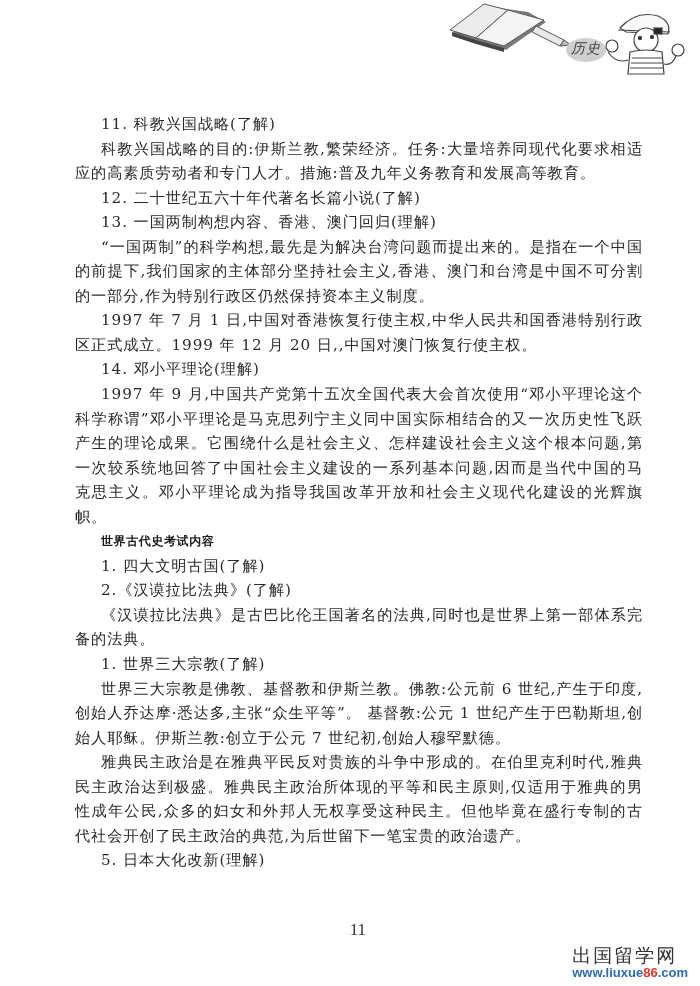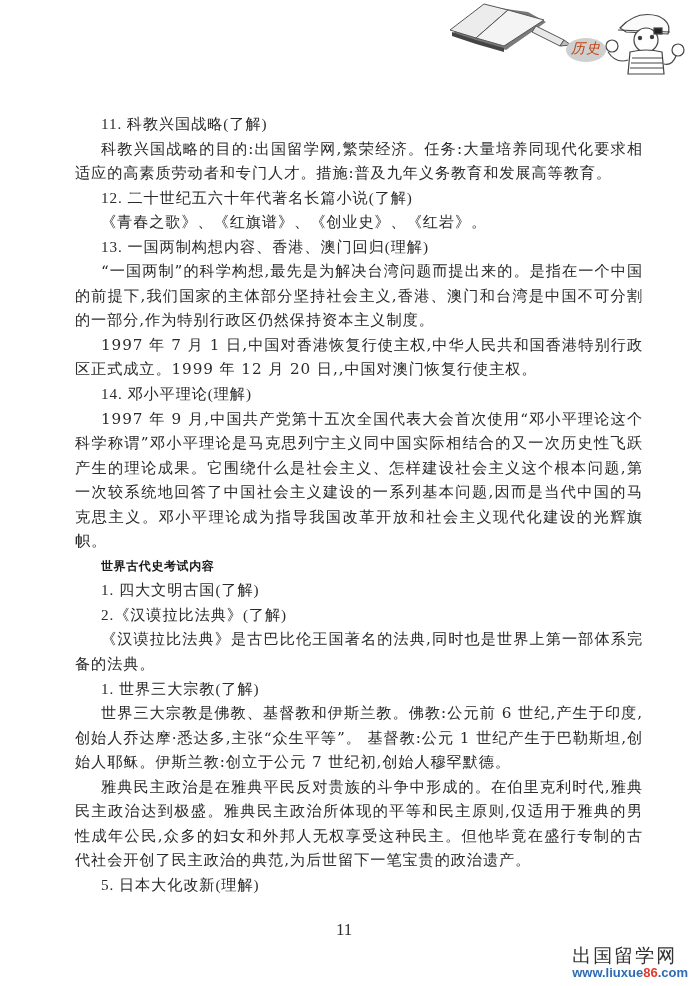--- a/index.html
+++ b/index.html
@@ -8,27 +8,27 @@
       font-family: "DejaVu Serif", "Liberation Serif", serif;
       color: #2a2a2a;
     }
     .header-art { position: absolute; left: 440px; top: 0; width: 260px; height: 78px; }
     .content {
       position: absolute; left: 75px; top: 112px; width: 568px;
       font-size: 15.2px; line-height: 24.55px; letter-spacing: 0.9px;
     }
     .content p { margin: 0; text-align: justify; text-align-last: left; }
     .content p.indent { text-indent: 26px; }
-    .content p.heading { text-indent: 26px; font-family: Liberation Serif, serif; }
+    .content p.heading { text-indent: 26px; }
     .content p.section {
       text-indent: 26px; font-family: "DejaVu Sans", "Liberation Sans", sans-serif;
       font-weight: bold; font-size: 12px; letter-spacing: 0.6px; color: #1a1a1a;
     }
     .page-number {
-      position: absolute; left: 336px; top: 920px; width: 30px; text-align: left;
+      position: absolute; left: 336px; top: 920px; width: 30px; text-align: right;
       font-family: "Liberation Serif", serif; font-size: 17px; color: #333;
     }
     .watermark { position: absolute; right: 12px; top: 944px; text-align: left; }
     .watermark .wm-title {
       font-family: "DejaVu Sans", sans-serif; font-size: 19px; letter-spacing: 2px;
       color: #333; line-height: 22px; font-weight: 500;
     }
     .watermark .wm-url {
       font-family: "Liberation Sans", sans-serif; font-size: 13px; font-weight: bold;
       color: #2d6db5; line-height: 14px;
@@ -62,28 +62,27 @@
       <circle cx="212" cy="37" r="1.6" fill="#333"></circle>
       <rect x="214" y="28" width="8" height="6" fill="#222"></rect>
       <path d="M190 52 Q206 48 222 52 L224 74 L188 74 Z" fill="#fff"></path>
       <path d="M192 58 L222 58 M191 63 L223 63 M190 68 L224 68"></path>
       <circle cx="172" cy="46" r="6"></circle>
       <path d="M168 52 Q176 64 188 60" fill="none"></path>
       <circle cx="238" cy="50" r="6"></circle>
       <path d="M236 56 Q232 66 224 64" fill="none"></path>
     </g>
   </svg>
-  <span style="position:absolute; left:131px; top:40px; font-family:Liberation Sans, sans-serif; font-style:italic; font-size:14px; color:#c2410c; letter-spacing:1px;">历史</span>
+  <span style="position:absolute; left:131px; top:40px; font-family:Liberation Sans, sans-serif; font-style:italic; font-size:14px; color:#404040; letter-spacing:1px;">历史</span>
 </div>
 
 <div class="content">
   <p class="heading">11. 科教兴国战略(了解)</p>
-  <p class="indent">科教兴国战略的目的:出国留学网,繁荣经济。任务:大量培养同现代化要求相适应的高素质劳动者和专门人才。措施:普及九年义务教育和发展高等教育。</p>
+  <p class="indent">科教兴国战略的目的:伊斯兰教,繁荣经济。任务:大量培养同现代化要求相适应的高素质劳动者和专门人才。措施:普及九年义务教育和发展高等教育。</p>
   <p class="heading">12. 二十世纪五六十年代著名长篇小说(了解)</p>
-  <p class="indent">《青春之歌》、《红旗谱》、《创业史》、《红岩》。</p>
   <p class="heading">13. 一国两制构想内容、香港、澳门回归(理解)</p>
   <p class="indent">“一国两制”的科学构想,最先是为解决台湾问题而提出来的。是指在一个中国的前提下,我们国家的主体部分坚持社会主义,香港、澳门和台湾是中国不可分割的一部分,作为特别行政区仍然保持资本主义制度。</p>
   <p class="indent">1997 年 7 月 1 日,中国对香港恢复行使主权,中华人民共和国香港特别行政区正式成立。1999 年 12 月 20 日,,中国对澳门恢复行使主权。</p>
   <p class="heading">14. 邓小平理论(理解)</p>
   <p class="indent">1997 年 9 月,中国共产党第十五次全国代表大会首次使用“邓小平理论这个科学称谓”邓小平理论是马克思列宁主义同中国实际相结合的又一次历史性飞跃产生的理论成果。它围绕什么是社会主义、怎样建设社会主义这个根本问题,第一次较系统地回答了中国社会主义建设的一系列基本问题,因而是当代中国的马克思主义。邓小平理论成为指导我国改革开放和社会主义现代化建设的光辉旗帜。</p>
   <p class="section">世界古代史考试内容</p>
   <p class="heading">1. 四大文明古国(了解)</p>
   <p class="heading">2.《汉谟拉比法典》(了解)</p>
   <p class="indent">《汉谟拉比法典》是古巴比伦王国著名的法典,同时也是世界上第一部体系完备的法典。</p>
   <p class="heading">1. 世界三大宗教(了解)</p>

